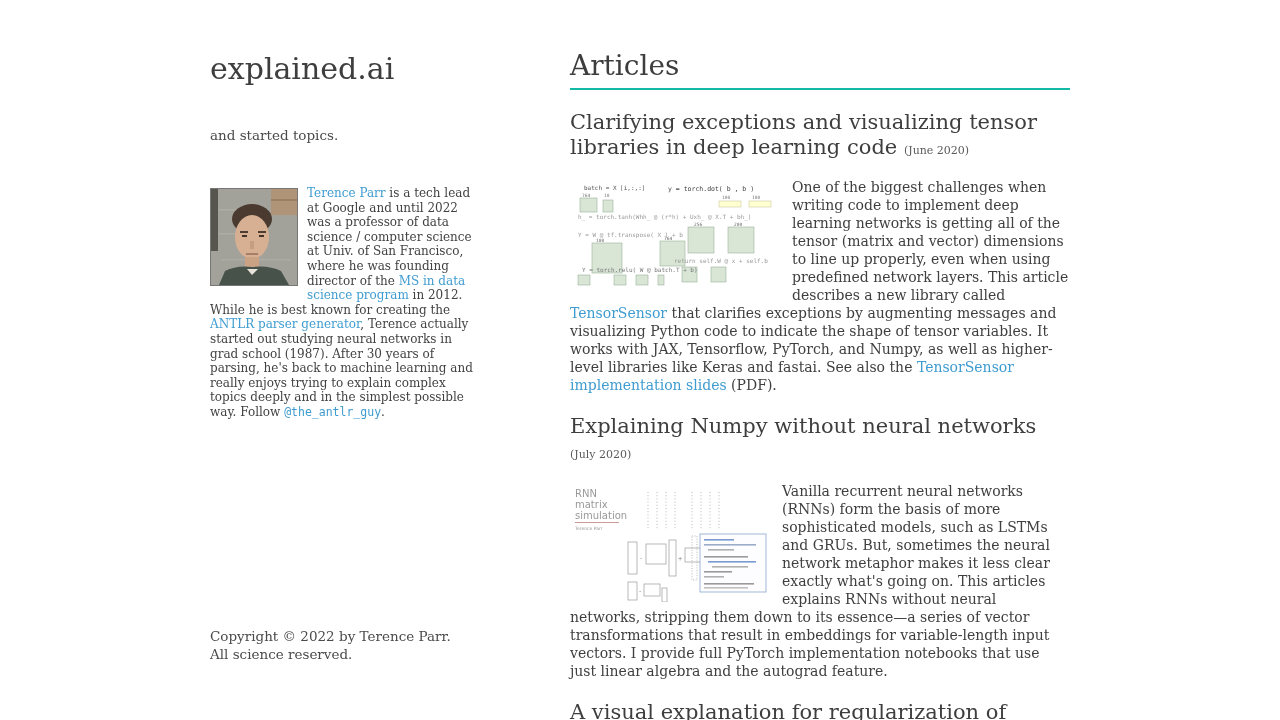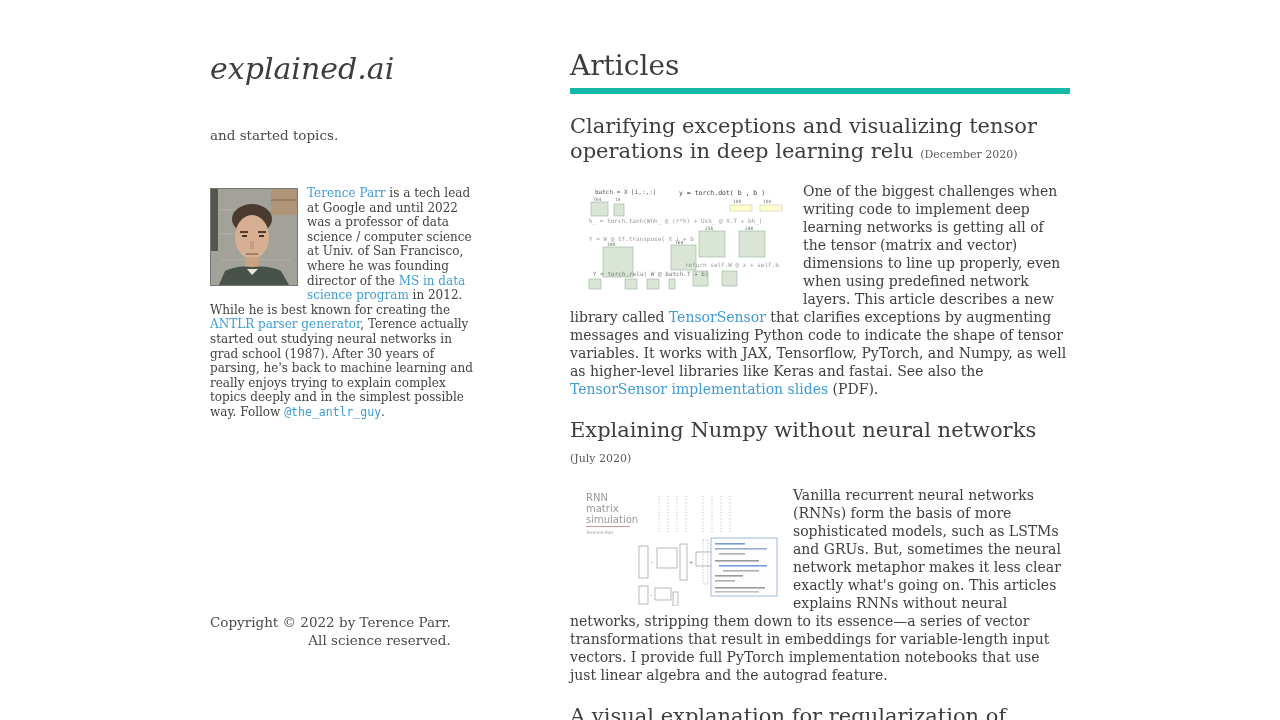--- a/index.html
+++ b/index.html
@@ -5,39 +5,39 @@
   * { box-sizing: border-box; }
   html,body { margin:0; padding:0; }
   body {
     width:1280px; height:720px; overflow:hidden; background:#ffffff;
     font-family:"DejaVu Serif", serif; color:#3f3f3f;
   }
   .container { width:860px; margin:0 auto; padding-top:50px; display:flex; gap:92px; }
   .sidebar { flex:0 0 268px; width:268px; position:relative; }
   .main { flex:0 0 500px; width:500px; }
 
-  .site-title { font-size:30px; font-weight:400; color:#3e3e3e; margin:2px 0 0 0; line-height:1.1;font-style:italic; }
+  .site-title { font-size:30px; font-weight:400; color:#3e3e3e; margin:2px 0 0 0; line-height:1.1; }
   .tagline { font-size:13.5px; line-height:17.5px; color:#4a4a4a; margin:24px 0 0 0; width:258px; }
   .bio { margin-top:42px; font-size:12px; line-height:14.6px; color:#424242; }
   .bio::after { content:""; display:block; clear:both; }
   .portrait {
     float:left; width:88px; height:98px; border:1px solid #777;
     margin:2px 9px 3px 0; background:#a9aaa2; overflow:hidden;
   }
-  .sidebar-footer { position:absolute; top:563px; left:0; font-size:13.5px; line-height:18px; color:#4a4a4a;text-align:right; }
+  .sidebar-footer { position:absolute; top:577px; left:0; font-size:13.5px; line-height:18px; color:#4a4a4a; }
 
   .articles-heading {
     font-size:28px; font-weight:400; color:#3e3e3e; margin:0; line-height:1.15;
-    padding-bottom:6px; border-bottom:6px solid #14b8a6;
+    padding-bottom:6px; border-bottom:2px solid #14b8a6;
   }
   .article h3 { font-size:21px; font-weight:400; color:#3e3e3e; line-height:25px; margin:20px 0 15px 0; }
   .article .date { font-size:11px; color:#5a5a5a; white-space:nowrap; }
   .article-body { font-size:14px; line-height:18px; color:#3f3f3f; }
   .article-body::after { content:""; display:block; clear:both; }
-  .thumb { float:left; margin:2px 10px 3px 11px; background:#0ea5e9; }
+  .thumb { float:left; margin:2px 10px 3px 0; background:#0ea5e9; }
 
   a { color:#3f9cd0; text-decoration:none; cursor:pointer; }
   .mono { font-family:"DejaVu Sans Mono", monospace; font-size:11.5px; }
 
   svg text { font-family:"DejaVu Sans Mono", monospace; }
   svg .sans { font-family:"DejaVu Sans", sans-serif; }
 </style>
 </head>
 <body>
 
@@ -79,21 +79,21 @@
     <div class="sidebar-footer">
       <span>Copyright © 2022 by Terence Parr.</span><br>
       <span>All science reserved.</span>
     </div>
   </div>
 
   <div class="main">
     <h2 class="articles-heading">Articles</h2>
 
     <div class="article">
-      <h3><span>Clarifying exceptions and visualizing tensor operations in deep learning relu</span> <span class="date">(December 2020)</span></h3>
+      <h3><span>Clarifying exceptions and visualizing tensor libraries in deep learning code</span> <span class="date">(June 2020)</span></h3>
       <div class="article-body">
         <div class="thumb" style="width:212px;height:106px;">
           <svg width="212" height="106" viewBox="0 0 212 106">
             <rect x="0" y="0" width="212" height="106" fill="#ffffff"></rect>
             <text x="14" y="10" font-size="6" fill="#555">batch = X [i,:,:]</text>
             <text x="98" y="11" font-size="6.5" fill="#444">y = torch.dot( b ,  b )</text>
             <text x="12" y="17" font-size="4.5" fill="#777">764</text>
             <text x="34" y="17" font-size="4.5" fill="#777">10</text>
             <rect x="10" y="18" width="17" height="14" fill="#d9e6d6" stroke="#9ab39a" stroke-width="0.6"></rect>
             <rect x="33" y="20" width="10" height="12" fill="#d9e6d6" stroke="#9ab39a" stroke-width="0.6"></rect>

